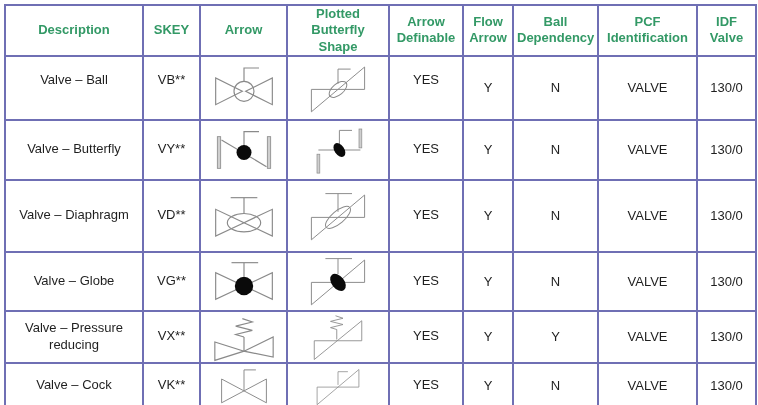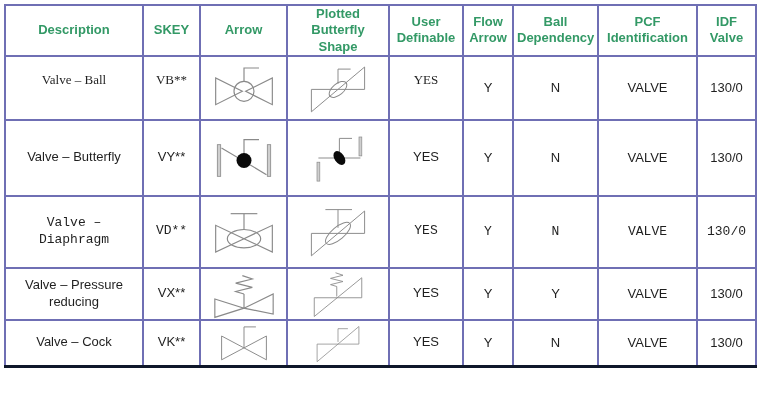--- a/index.html
+++ b/index.html
@@ -25,25 +25,25 @@
   th{
     color:#339966;
     font-size:13px;
     font-weight:bold;
     vertical-align:middle;
     line-height:1.25;
   }
   td{font-size:13px;vertical-align:middle;}
   td.txt{padding-bottom:12px;line-height:1.3;}       
   td.val{padding-top:8px;}                            
-  tr.r0 td.txt{padding-bottom:14px;font-family:Liberation Serif, serif;}
+  tr.r0 td.txt{padding-bottom:14px;}
   tr.hdr{height:48px;}
   tr.r0{height:64px;}
-  tr.r1{height:76px;}
-  tr.r2{height:72px;font-family:Liberation Mono, monospace;}
+  tr.r1{height:60px;}
+  tr.r2{height:72px;}
   tr.r3{height:59px;}
   tr.r4{height:36px;}
   tr.r5{height:46px;}
   td.shape{padding:0;}
   svg.ortho{width:68px;height:50px;display:block;margin:0 auto;}
   svg.iso{width:74px;height:56px;display:block;margin:0 auto;}
   tr.r4 svg.iso{height:50px;}
   tr.r5 svg.ortho{height:42px;}
   tr.r5 svg.iso{height:44px;}
   #symbol-defs{position:absolute;width:0;height:0;overflow:hidden;}
@@ -149,21 +149,21 @@
     <col style="width:85px">
         <col style="width:99px">
         <col style="width:59px">
   </colgroup>
   <tbody>
     <tr class="hdr">
       <th>Description</th>
       <th>SKEY</th>
       <th>Arrow</th>
       <th>Plotted Butterfly Shape</th>
-      <th>User Definable</th>
+      <th>Arrow Definable</th>
       <th>Flow Arrow</th>
       <th>Ball Dependency</th>
       <th>PCF Identification</th>
       <th>IDF Valve</th>
     </tr>
 
     <tr class="r0">
       <td class="txt">Valve – Ball</td>
       <td class="txt">VB**</td>
       <td class="shape">
@@ -216,20 +216,39 @@
               <use href="#sym-diaphragm-iso"></use>
             </svg>
       </td>
       <td class="txt">YES</td>
       <td class="val">Y</td>
       <td class="val">N</td>
       <td class="val">VALVE</td>
       <td class="val">130/0</td>
     </tr>
 
+    <tr class="r3">
+      <td class="txt">Valve – Globe</td>
+      <td class="txt">VG**</td>
+      <td class="shape">
+        <svg class="ortho" viewBox="0 0 80 60">
+              <use href="#sym-globe-ortho"></use>
+            </svg>
+      </td>
+      <td class="shape">
+        <svg class="iso" viewBox="0 0 100 80">
+              <use href="#sym-globe-iso"></use>
+            </svg>
+      </td>
+      <td class="txt">YES</td>
+      <td class="val">Y</td>
+      <td class="val">N</td>
+      <td class="val">VALVE</td>
+      <td class="val">130/0</td>
+    </tr>
 
     <tr class="r4">
       <td class="txt">Valve – Pressure reducing</td>
       <td class="txt">VX**</td>
       <td class="shape">
         <svg class="ortho" viewBox="0 0 80 60">
               <use href="#sym-pressure-ortho"></use>
             </svg>
       </td>
       <td class="shape">

